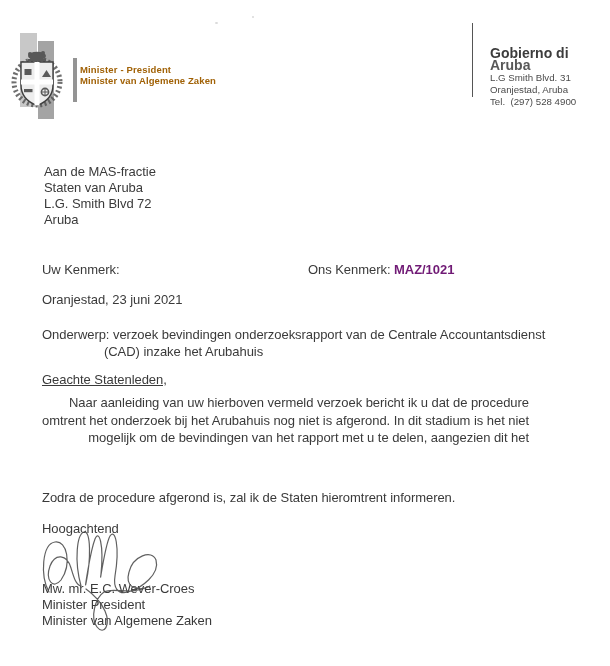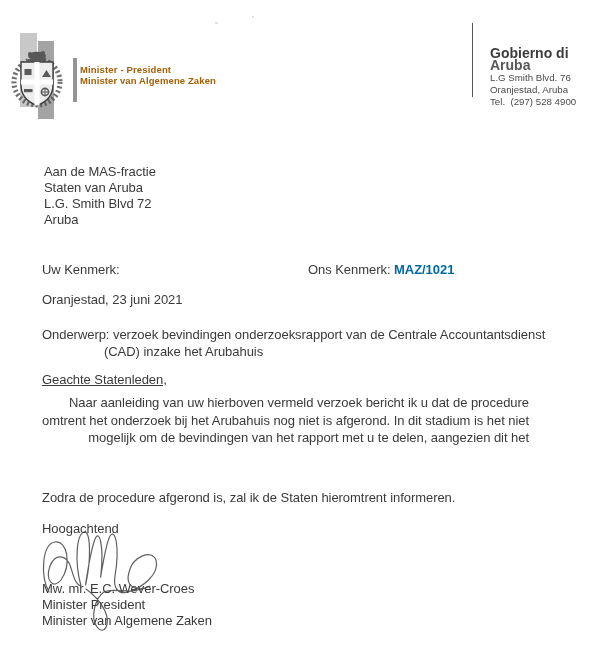--- a/index.html
+++ b/index.html
@@ -24,21 +24,21 @@
   .gov-name { font-size: 14px; margin-bottom: 1px; }
   .gov-name .b { font-weight: 700; color: #3c3c3c; }
   .gov-name .r { font-weight: 600; color: #585858; }
   .gov-line { font-size: 9.7px; font-weight: 400; color: #4a4a4a; white-space: pre; }
 
   
   .t13 { font-size: 13px; letter-spacing: -0.05px; }
   .recipient { left: 44px; top: 164px; line-height: 16px; }
   .your-ref { left: 42px; top: 262px; }
   .our-ref { left: 308px; top: 262px; }
-  .our-ref b { font-weight: 700; color: #0369a1; }
+  .our-ref b { font-weight: 700; color: #701a75; }
   .dateline { left: 42px; top: 292px; }
   .subject1 { left: 42px; top: 327px; }
   .subject2 { left: 104px; top: 344px; }
   .salutation { left: 42px; top: 372px; text-decoration: underline; }
   .para { line-height: 17.5px; }
   .para1 { left: 42px; top: 394px; text-align: right; }
   .para2 { left: 42px; top: 489px; }
   .valediction { left: 42px; top: 521px; }
   .sig-name { left: 42px; top: 581px; }
   .sig-title1 { left: 42px; top: 597px; }
@@ -82,21 +82,21 @@
 
   <div class="abs left-divider"></div>
   <div class="abs mp-block">
     <div class="mp-line1">Minister - President</div>
     <div class="mp-line2">Minister van Algemene Zaken</div>
   </div>
 
   <div class="abs right-divider"></div>
   <div class="abs gov-block">
     <div class="gov-name"><span class="b">Gobierno di</span><span class="r"> Aruba</span></div>
-    <div class="gov-line">L.G Smith Blvd. 76</div>
+    <div class="gov-line">L.G Smith Blvd. 31</div>
     <div class="gov-line">Oranjestad, Aruba</div>
     <div class="gov-line">Tel.  (297) 528 4900</div>
   </div>
 
   <div class="abs recipient t13">
     <div>Aan de MAS-fractie</div>
     <div>Staten van Aruba</div>
     <div>L.G. Smith Blvd 72</div>
     <div>Aruba</div>
   </div>

